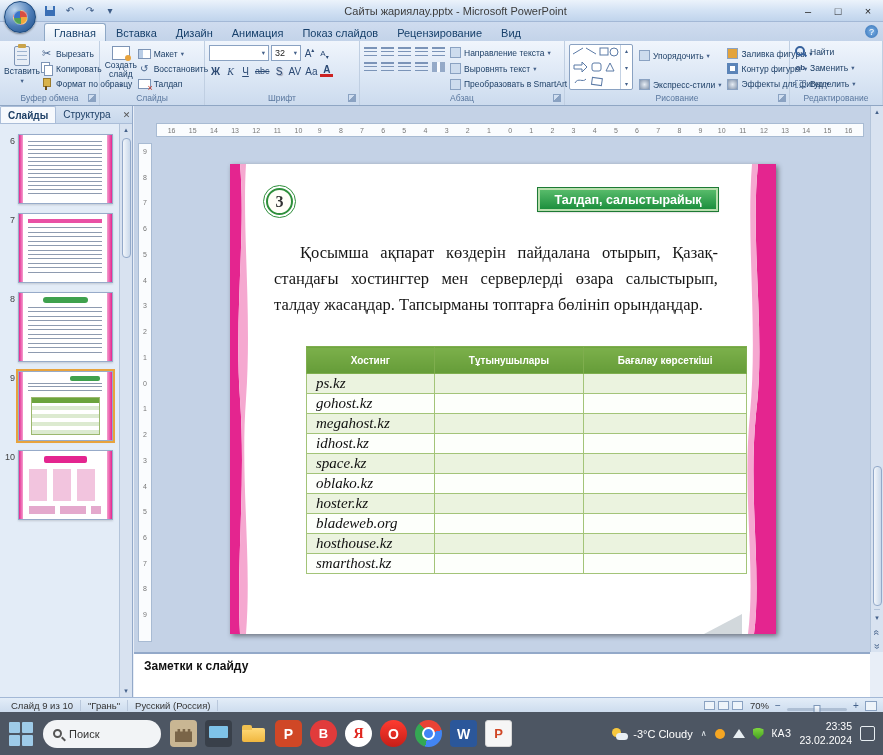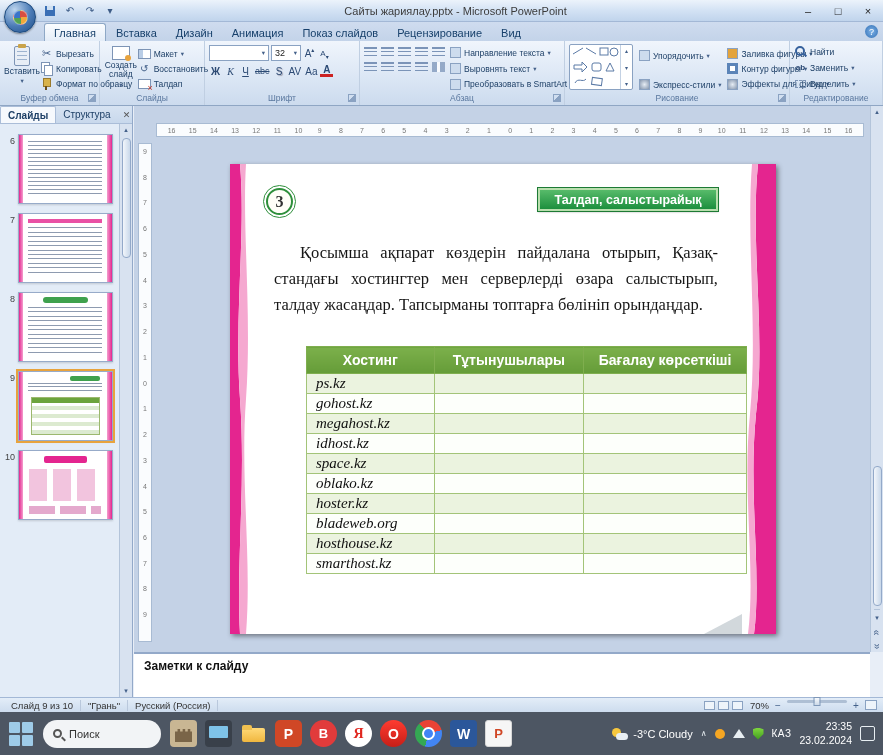--- a/index.html
+++ b/index.html
@@ -123,40 +123,40 @@
 .slide{position:absolute;left:96px;top:58px;width:546px;height:470px;background:#fff;box-shadow:2px 2px 5px rgba(0,0,0,.45)}
 .deco-l{position:absolute;left:0;top:0;height:100%;width:26px}
 .deco-r{position:absolute;right:0;top:0;height:100%;width:34px}
 .badge{position:absolute;left:36px;top:24px;width:27px;height:27px;border-radius:50%;border:2px solid #2f8f3c;outline:1.5px solid #2f8f3c;outline-offset:2.5px;background:#fffef8;display:flex;align-items:center;justify-content:center;font-family:"Liberation Serif",serif;font-weight:bold;font-size:16px;color:#333}
 .callout{position:absolute;right:58px;top:24px;min-width:180px;height:23px;border-radius:0;background:linear-gradient(#57bb6a,#1d8f3e);border:2px solid #b9dfae;box-shadow:0 0 0 1px #1d7a35,0 1px 2px rgba(0,0,0,.3);color:#fff;font-weight:bold;font-size:12.5px;display:flex;align-items:center;justify-content:center;padding:0 12px}
 .body-text{position:absolute;left:44px;right:58px;top:76px;font-family:"Liberation Serif","DejaVu Serif",serif;font-size:16.5px;color:#161616;line-height:26px}
 .bl{text-align:justify;text-align-last:justify}
 .bl.first{text-indent:26px}
 .bl.last{text-align-last:left}
 .htable{position:absolute;left:76px;top:182px;width:441px;border-collapse:collapse;table-layout:fixed}
-.htable th{background:linear-gradient(#7cb04b,#659c38);color:#fff;font-size:14px;font-weight:bold;height:27px;border:1px solid #7fae4e;padding:0 10px}
+.htable th{background:linear-gradient(#7cb04b,#659c38);color:#fff;font-size:10px;font-weight:bold;height:27px;border:1px solid #7fae4e;padding:0 10px}
 .htable td{height:20px;border:1px solid #a3c478;background:#fdfffb;padding:0}
 .htable tbody tr:nth-child(odd) td{background:#ebf3df}
 .htable td.host{font-family:"Liberation Serif","DejaVu Serif",serif;font-style:italic;font-size:15px;padding-left:9px;color:#101010}
 .fold{position:absolute;right:34px;bottom:0;width:0;height:0;border-left:38px solid transparent;border-bottom:20px solid #d2d8dc}
 .vscroll{position:absolute;right:0;top:106px;width:13px;bottom:103px;background:#d8e2f0;border-left:1px solid #b3c4da;display:flex;flex-direction:column;align-items:center;font-size:7px;color:#44618a;z-index:4}
 .vthumb{width:9px;height:140px;background:linear-gradient(90deg,#f2f6fb,#c9d8ea);border:1px solid #93a9c9;border-radius:4px;margin-top:auto}
 .navbtns{display:flex;flex-direction:column;align-items:center;border-top:1px solid #b3c4da;margin-top:3px;padding-top:2px;gap:3px}
 .nav{font-size:10px;color:#44618a}
 .nav.prev{transform:rotate(90deg)}
 .nav.next{transform:rotate(-90deg)}
 
 
 .notes{position:absolute;left:134px;right:13px;top:652px;height:45px;background:#fff;border-top:2px solid #93a9c9;padding:5px 10px;font-weight:bold;font-size:12px;color:#111}
 .statusbar{position:absolute;left:0;right:0;top:697px;height:15px;background:linear-gradient(#e3edf8,#cddcee);border-top:1px solid #a3b8d6;display:flex;align-items:center;font-size:9.5px;color:#333;padding:0 4px}
 .st{padding:0 7px;border-right:1px solid #b9c8dc;white-space:nowrap}
 .spacer{flex:1}
 .views{display:flex;gap:3px;margin-right:7px}
 .vw{width:11px;height:9px;border:1px solid #8aa2c2;background:#eef4fa}
-.zoom{display:flex;align-items:flex-start;gap:4px;margin-right:2px}
+.zoom{display:flex;align-items:flex-end;gap:4px;margin-right:2px}
 .zbtn{font-size:10px;color:#44618a;width:10px;text-align:center}
 .ztrack{width:60px;height:3px;background:#aebfd4;position:relative;border-radius:2px}
 .zthumb{position:absolute;left:50%;top:-3px;width:7px;height:9px;background:linear-gradient(#f7fafd,#ccd9e8);border:1px solid #7e97b8;transform:translateX(-50%)}
 .zfit{width:12px;height:10px;border:1px solid #8aa2c2;background:#eef4fa}
 
 
 .taskbar{position:absolute;left:0;right:0;top:712px;height:43px;background:#4d5663;display:flex;align-items:center;padding:0 8px;gap:9px}
 .start{width:26px;height:26px;display:grid;grid-template-columns:11px 11px;grid-template-rows:11px 11px;gap:2px;place-content:center}
 .start i{background:#9ecbe8;border-radius:1px}
 .search{height:28px;width:118px;border-radius:14px;background:#f2f4f6;display:flex;align-items:center;gap:7px;padding:0 10px;color:#333;font-size:11px}

